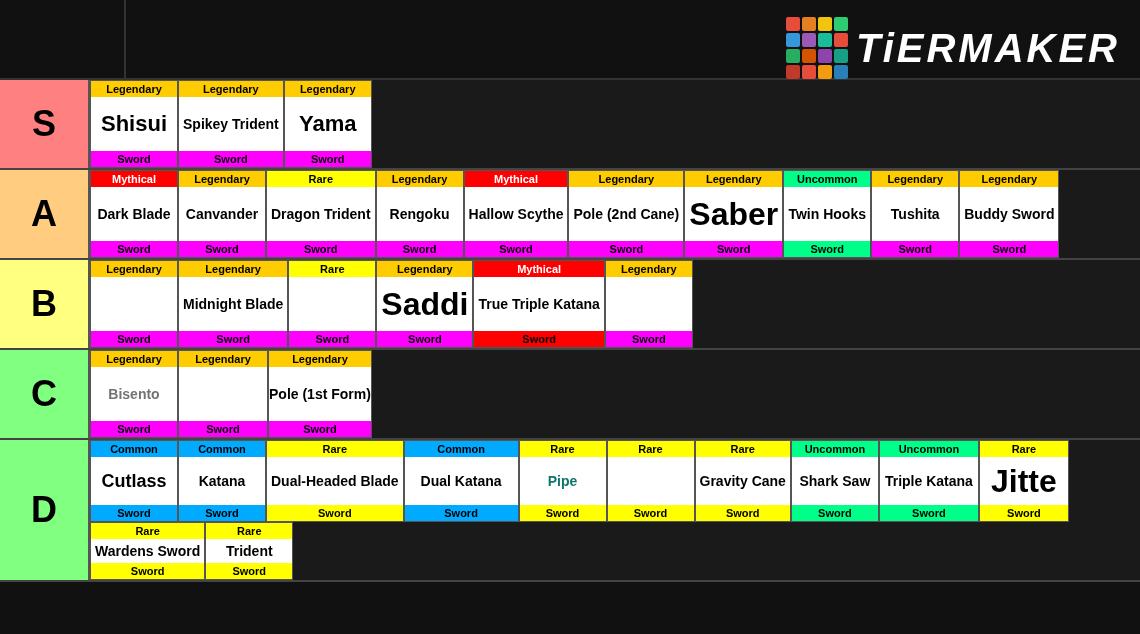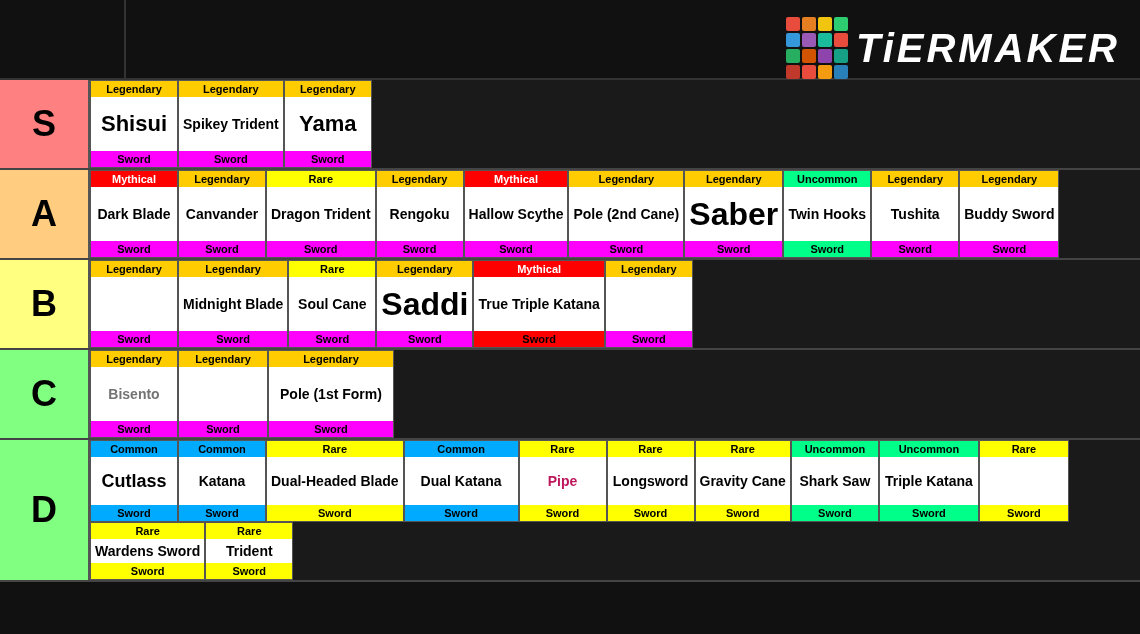--- a/index.html
+++ b/index.html
@@ -139,21 +139,20 @@
             <div style="width: 100%; text-align: center; font-size: 11px; font-weight: bold; padding: 2px 1px; background: rgb(255, 204, 0); color: rgb(0, 0, 0);">Legendary</div>
             <div style="width: 100%; text-align: center; font-size: 11px; font-weight: bold; padding: 2px 1px; background: rgb(255, 0, 255); color: rgb(0, 0, 0);">Sword</div>
           </div>
           <div style="display: flex; flex-direction: column; align-items: center; justify-content: space-between; border: 1px solid rgb(85, 85, 85); min-width: 100px; background: rgb(255, 255, 255);">
             <div style="width: 100%; text-align: center; font-size: 11px; font-weight: bold; padding: 2px 1px; background: rgb(255, 204, 0); color: rgb(0, 0, 0);">Legendary</div>
             <div style="font-size: 14px; font-weight: bold; color: rgb(0, 0, 0); text-align: center; padding: 4px; flex: 1 1 0%; display: flex; align-items: center; justify-content: center;">Midnight Blade</div>
             <div style="width: 100%; text-align: center; font-size: 11px; font-weight: bold; padding: 2px 1px; background: rgb(255, 0, 255); color: rgb(0, 0, 0);">Sword</div>
           </div>
           <div style="display: flex; flex-direction: column; align-items: center; justify-content: space-between; border: 1px solid rgb(85, 85, 85); min-width: 88px; background: rgb(255, 255, 255);">
             <div style="width: 100%; text-align: center; font-size: 11px; font-weight: bold; padding: 2px 1px; background: rgb(255, 255, 0); color: rgb(0, 0, 0);">Rare</div>
-            <div style="font-size: 14px; font-weight: bold; color: rgb(0, 0, 0); text-align: center; padding: 4px; flex: 1 1 0%; display: flex; align-items: center; justify-content: center;">Soul Cane</div>
             <div style="width: 100%; text-align: center; font-size: 11px; font-weight: bold; padding: 2px 1px; background: rgb(255, 0, 255); color: rgb(0, 0, 0);">Sword</div>
           </div>
           <div style="display: flex; flex-direction: column; align-items: center; justify-content: space-between; border: 1px solid rgb(85, 85, 85); min-width: 90px; background: rgb(255, 255, 255);">
             <div style="width: 100%; text-align: center; font-size: 11px; font-weight: bold; padding: 2px 1px; background: rgb(255, 204, 0); color: rgb(0, 0, 0);">Legendary</div>
             <div style="font-size: 32px; font-weight: bold; color: rgb(0, 0, 0); text-align: center; padding: 4px; flex: 1 1 0%; display: flex; align-items: center; justify-content: center;">Saddi</div>
             <div style="width: 100%; text-align: center; font-size: 11px; font-weight: bold; padding: 2px 1px; background: rgb(255, 0, 255); color: rgb(0, 0, 0);">Sword</div>
           </div>
           <div style="display: flex; flex-direction: column; align-items: center; justify-content: space-between; border: 1px solid rgb(85, 85, 85); min-width: 100px; background: rgb(255, 255, 255);">
             <div style="width: 100%; text-align: center; font-size: 11px; font-weight: bold; padding: 2px 1px; background: rgb(255, 0, 0); color: rgb(255, 255, 255);">Mythical</div>
             <div style="font-size: 14px; font-weight: bold; color: rgb(0, 0, 0); text-align: center; padding: 4px; flex: 1 1 0%; display: flex; align-items: center; justify-content: center;">True Triple Katana</div>
@@ -172,21 +171,21 @@
             <div style="width: 100%; text-align: center; font-size: 11px; font-weight: bold; padding: 2px 1px; background: rgb(255, 204, 0); color: rgb(0, 0, 0);">Legendary</div>
             <div style="font-size: 14px; font-weight: bold; color: #737373; text-align: center; padding: 4px; flex: 1 1 0%; display: flex; align-items: center; justify-content: center;">Bisento</div>
             <div style="width: 100%; text-align: center; font-size: 11px; font-weight: bold; padding: 2px 1px; background: rgb(255, 0, 255); color: rgb(0, 0, 0);">Sword</div>
           </div>
           <div style="display: flex; flex-direction: column; align-items: center; justify-content: space-between; border: 1px solid rgb(85, 85, 85); min-width: 90px; background: rgb(255, 255, 255);">
             <div style="width: 100%; text-align: center; font-size: 11px; font-weight: bold; padding: 2px 1px; background: rgb(255, 204, 0); color: rgb(0, 0, 0);">Legendary</div>
             <div style="width: 100%; text-align: center; font-size: 11px; font-weight: bold; padding: 2px 1px; background: rgb(255, 0, 255); color: rgb(0, 0, 0);">Sword</div>
           </div>
           <div style="display: flex; flex-direction: column; align-items: center; justify-content: space-between; border: 1px solid rgb(85, 85, 85); min-width: 100px; background: rgb(255, 255, 255);">
             <div style="width: 100%; text-align: center; font-size: 11px; font-weight: bold; padding: 2px 1px; background: rgb(255, 204, 0); color: rgb(0, 0, 0);">Legendary</div>
-            <div style="font-size: 14px; font-weight: bold; color: rgb(0, 0, 0); text-align: center; padding: 11px; flex: 1 1 0%; display: flex; align-items: center; justify-content: center;">Pole (1st Form)</div>
+            <div style="font-size: 14px; font-weight: bold; color: rgb(0, 0, 0); text-align: center; padding: 0; flex: 1 1 0%; display: flex; align-items: center; justify-content: center;">Pole (1st Form)</div>
             <div style="width: 100%; text-align: center; font-size: 11px; font-weight: bold; padding: 2px 1px; background: rgb(255, 0, 255); color: rgb(0, 0, 0);">Sword</div>
           </div>
         </div>
       </div>
       <div style="display: flex; border-bottom: 2px solid rgb(68, 68, 68); min-height: 90px;">
         <div style="width: 90px; flex-shrink: 0; background: rgb(128, 255, 128); display: flex; align-items: center; justify-content: center; font-size: 36px; font-weight: bold; color: rgb(0, 0, 0); border-right: 2px solid rgb(85, 85, 85);">D</div>
         <div style="display: flex; flex-wrap: wrap; flex: 1 1 0%; background: rgb(26, 26, 26); align-items: stretch;">
           <div style="display: flex; flex-direction: column; align-items: center; justify-content: space-between; border: 1px solid rgb(85, 85, 85); min-width: 88px; background: rgb(255, 255, 255);">
             <div style="width: 100%; text-align: center; font-size: 11px; font-weight: bold; padding: 2px 1px; background: rgb(0, 170, 255); color: rgb(0, 0, 0);">Common</div>
             <div style="font-size: 18px; font-weight: bold; color: rgb(0, 0, 0); text-align: right; padding: 4px; flex: 1 1 0%; display: flex; align-items: center; justify-content: center;">Cutlass</div>
@@ -202,45 +201,45 @@
             <div style="font-size: 14px; font-weight: bold; color: rgb(0, 0, 0); text-align: center; padding: 4px; flex: 1 1 0%; display: flex; align-items: center; justify-content: center;">Dual-Headed Blade</div>
             <div style="width: 100%; text-align: center; font-size: 11px; font-weight: bold; padding: 2px 1px; background: rgb(255, 255, 0); color: rgb(0, 0, 0);">Sword</div>
           </div>
           <div style="display: flex; flex-direction: column; align-items: center; justify-content: space-between; border: 1px solid rgb(85, 85, 85); min-width: 88px; background: rgb(255, 255, 255);">
             <div style="width: 100%; text-align: center; font-size: 11px; font-weight: bold; padding: 2px 1px; background: rgb(0, 170, 255); color: rgb(0, 0, 0);">Common</div>
             <div style="font-size: 14px; font-weight: bold; color: rgb(0, 0, 0); text-align: center; padding: 16px; flex: 1 1 0%; display: flex; align-items: center; justify-content: center;">Dual Katana</div>
             <div style="width: 100%; text-align: center; font-size: 11px; font-weight: bold; padding: 2px 1px; background: rgb(0, 170, 255); color: rgb(0, 0, 0);">Sword</div>
           </div>
           <div style="display: flex; flex-direction: column; align-items: center; justify-content: space-between; border: 1px solid rgb(85, 85, 85); min-width: 88px; background: rgb(255, 255, 255);">
             <div style="width: 100%; text-align: center; font-size: 11px; font-weight: bold; padding: 2px 1px; background: rgb(255, 255, 0); color: rgb(0, 0, 0);">Rare</div>
-            <div style="font-size: 14px; font-weight: bold; color: #be185d; text-align: center; padding: 4px; flex: 1 1 0%; display: flex; align-items: center; justify-content: center;">Pipe</div>
-            <div style="width: 100%; text-align: center; font-size: 11px; font-weight: bold; padding: 2px 1px; background: rgb(255, 255, 0); color: rgb(0, 0, 0);">Sword</div>
-          </div>
-          <div style="display: flex; flex-direction: column; align-items: center; justify-content: space-between; border: 1px solid rgb(85, 85, 85); min-width: 88px; background: rgb(255, 255, 255);">
-            <div style="width: 100%; text-align: center; font-size: 11px; font-weight: bold; padding: 2px 1px; background: rgb(255, 255, 0); color: rgb(0, 0, 0);">Rare</div>
-            <div style="font-size: 14px; font-weight: bold; color: rgb(0, 0, 0); text-align: center; padding: 4px; flex: 1 1 0%; display: flex; align-items: center; justify-content: center;">Longsword</div>
+            <div style="font-size: 14px; font-weight: bold; color: #0f766e; text-align: center; padding: 4px; flex: 1 1 0%; display: flex; align-items: center; justify-content: center;">Pipe</div>
+            <div style="width: 100%; text-align: center; font-size: 11px; font-weight: bold; padding: 2px 1px; background: rgb(255, 255, 0); color: rgb(0, 0, 0);">Sword</div>
+          </div>
+          <div style="display: flex; flex-direction: column; align-items: center; justify-content: space-between; border: 1px solid rgb(85, 85, 85); min-width: 88px; background: rgb(255, 255, 255);">
+            <div style="width: 100%; text-align: center; font-size: 11px; font-weight: bold; padding: 2px 1px; background: rgb(255, 255, 0); color: rgb(0, 0, 0);">Rare</div>
             <div style="width: 100%; text-align: center; font-size: 11px; font-weight: bold; padding: 2px 1px; background: rgb(255, 255, 0); color: rgb(0, 0, 0);">Sword</div>
           </div>
           <div style="display: flex; flex-direction: column; align-items: center; justify-content: space-between; border: 1px solid rgb(85, 85, 85); min-width: 88px; background: rgb(255, 255, 255);">
             <div style="width: 100%; text-align: center; font-size: 11px; font-weight: bold; padding: 2px 1px; background: rgb(255, 255, 0); color: rgb(0, 0, 0);">Rare</div>
             <div style="font-size: 14px; font-weight: bold; color: rgb(0, 0, 0); text-align: center; padding: 4px; flex: 1 1 0%; display: flex; align-items: center; justify-content: center;">Gravity Cane</div>
             <div style="width: 100%; text-align: center; font-size: 11px; font-weight: bold; padding: 2px 1px; background: rgb(255, 255, 0); color: rgb(0, 0, 0);">Sword</div>
           </div>
           <div style="display: flex; flex-direction: column; align-items: center; justify-content: space-between; border: 1px solid rgb(85, 85, 85); min-width: 88px; background: rgb(255, 255, 255);">
             <div style="width: 100%; text-align: center; font-size: 11px; font-weight: bold; padding: 2px 1px; background: rgb(0, 255, 136); color: rgb(0, 0, 0);">Uncommon</div>
             <div style="font-size: 14px; font-weight: bold; color: rgb(0, 0, 0); text-align: center; padding: 4px; flex: 1 1 0%; display: flex; align-items: center; justify-content: center;">Shark Saw</div>
             <div style="width: 100%; text-align: center; font-size: 11px; font-weight: bold; padding: 2px 1px; background: rgb(0, 255, 136); color: rgb(0, 0, 0);">Sword</div>
           </div>
           <div style="display: flex; flex-direction: column; align-items: center; justify-content: space-between; border: 1px solid rgb(85, 85, 85); min-width: 100px; background: rgb(255, 255, 255);">
             <div style="width: 100%; text-align: center; font-size: 11px; font-weight: bold; padding: 2px 1px; background: rgb(0, 255, 136); color: rgb(0, 0, 0);">Uncommon</div>
             <div style="font-size: 14px; font-weight: bold; color: rgb(0, 0, 0); text-align: center; padding: 4px; flex: 1 1 0%; display: flex; align-items: center; justify-content: center;">Triple Katana</div>
             <div style="width: 100%; text-align: center; font-size: 11px; font-weight: bold; padding: 2px 1px; background: rgb(0, 255, 136); color: rgb(0, 0, 0);">Sword</div>
           </div>
           <div style="display: flex; flex-direction: column; align-items: center; justify-content: space-between; border: 1px solid rgb(85, 85, 85); min-width: 90px; background: rgb(255, 255, 255);">
             <div style="width: 100%; text-align: center; font-size: 11px; font-weight: bold; padding: 2px 1px; background: rgb(255, 255, 0); color: rgb(0, 0, 0);">Rare</div>
+            <div style="font-size: 32px; font-weight: bold; color: rgb(0, 0, 0); text-align: center; padding: 4px; flex: 1 1 0%; display: flex; align-items: center; justify-content: center;">Jitte</div>
             <div style="width: 100%; text-align: center; font-size: 11px; font-weight: bold; padding: 2px 1px; background: rgb(255, 255, 0); color: rgb(0, 0, 0);">Sword</div>
           </div>
           <div style="display: flex; flex-direction: column; align-items: center; justify-content: space-between; border: 1px solid rgb(85, 85, 85); min-width: 100px; background: rgb(255, 255, 255);">
             <div style="width: 100%; text-align: center; font-size: 11px; font-weight: bold; padding: 2px 1px; background: rgb(255, 255, 0); color: rgb(0, 0, 0);">Rare</div>
             <div style="font-size: 14px; font-weight: bold; color: rgb(0, 0, 0); text-align: center; padding: 4px; flex: 1 1 0%; display: flex; align-items: center; justify-content: center;">Wardens Sword</div>
             <div style="width: 100%; text-align: center; font-size: 11px; font-weight: bold; padding: 2px 1px; background: rgb(255, 255, 0); color: rgb(0, 0, 0);">Sword</div>
           </div>
           <div style="display: flex; flex-direction: column; align-items: center; justify-content: space-between; border: 1px solid rgb(85, 85, 85); min-width: 88px; background: rgb(255, 255, 255);">
             <div style="width: 100%; text-align: center; font-size: 11px; font-weight: bold; padding: 2px 1px; background: rgb(255, 255, 0); color: rgb(0, 0, 0);">Rare</div>
             <div style="font-size: 14px; font-weight: bold; color: rgb(0, 0, 0); text-align: center; padding: 4px; flex: 1 1 0%; display: flex; align-items: center; justify-content: center;">Trident</div>

